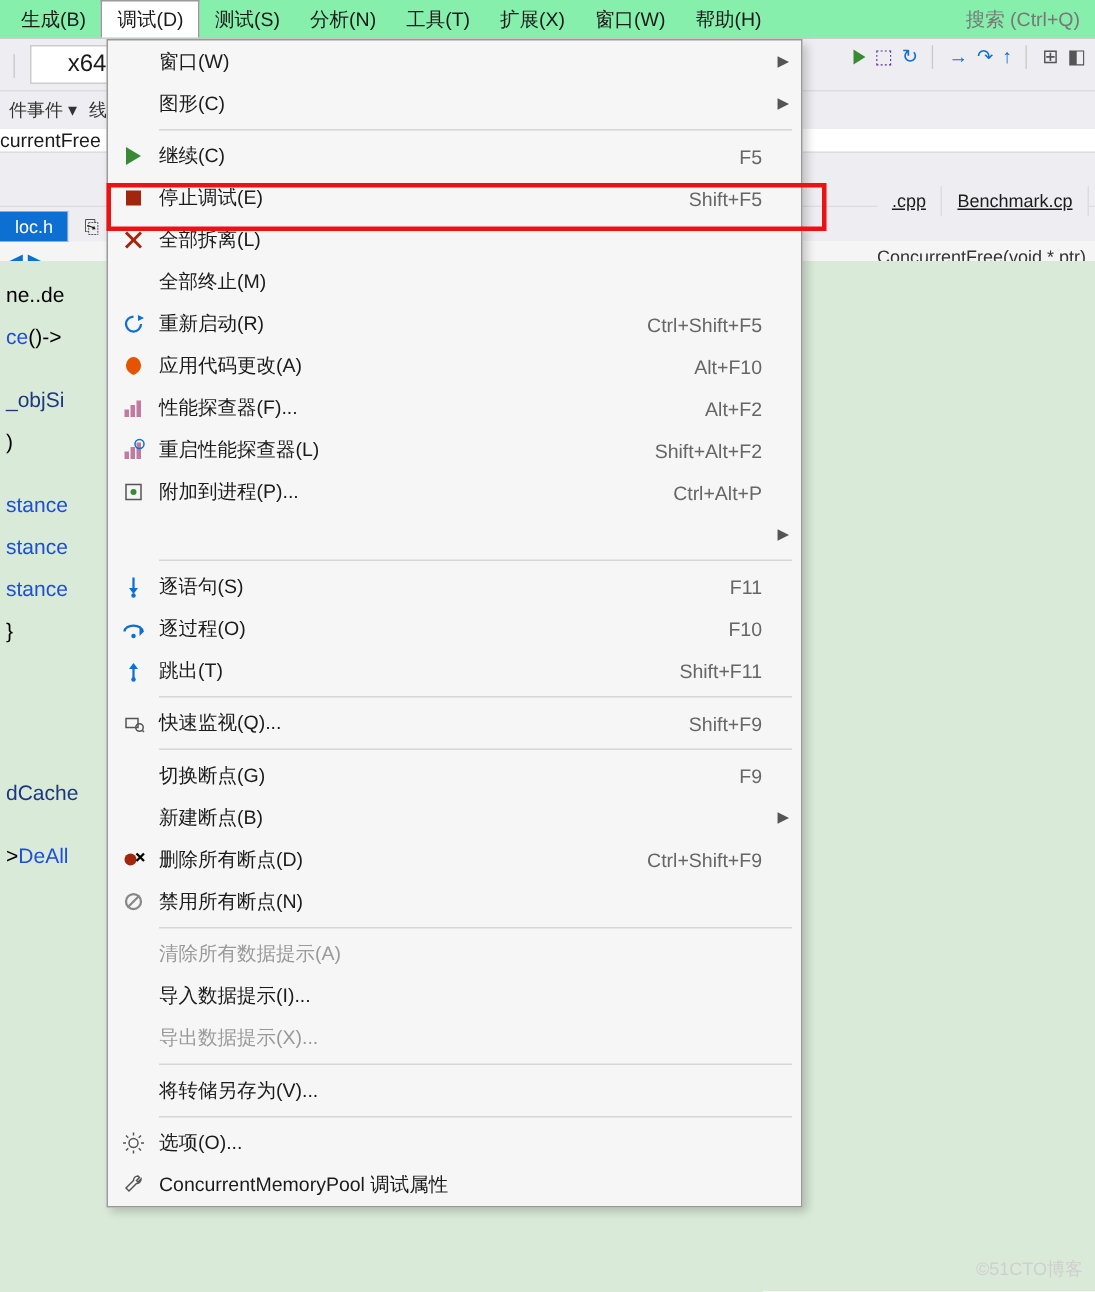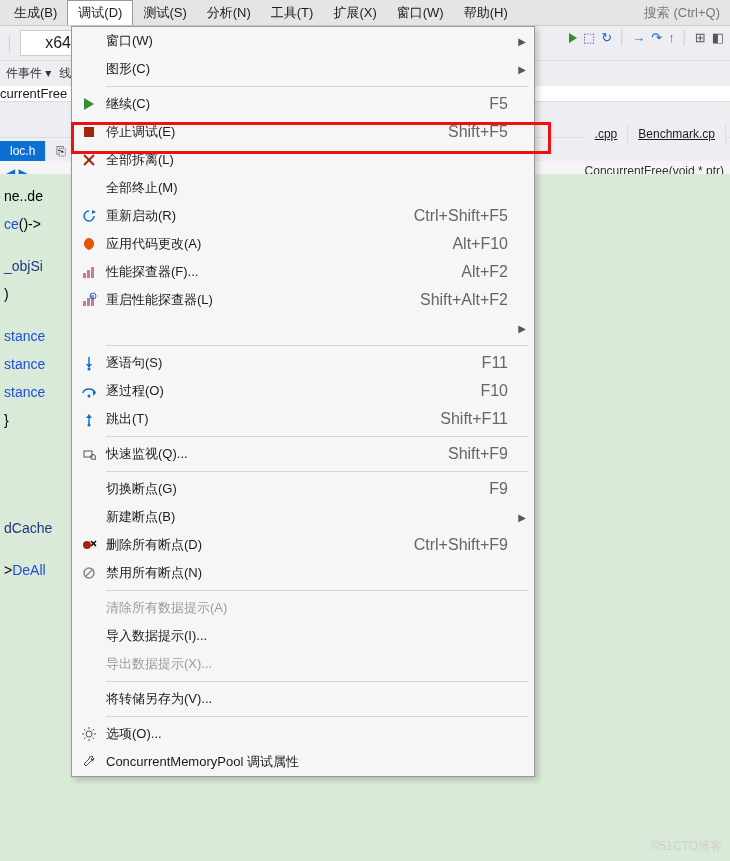--- a/index.html
+++ b/index.html
@@ -1,19 +1,19 @@
 <!DOCTYPE html>
 <html><head>
 <meta charset="utf-8">
 <style>
   * { box-sizing: border-box; margin: 0; padding: 0; font-family: "Microsoft YaHei", "Segoe UI", sans-serif; }
   body { width: 730px; height: 861px; background: #fff; overflow: hidden; position: relative; font-size: 13px; color: #1b1b1b; }
 
   
-  .menubar { height: 26px; background: #e5e5e5; display: flex; align-items: center; padding-left: 4px; border-bottom: 1px solid #ccc; }
+  .menubar { height: 26px; background: #86efac; display: flex; align-items: center; padding-left: 4px; border-bottom: 1px solid #ccc; }
   .menubar .item { padding: 3px 10px; color: #1b1b1b; }
   .menubar .item.active { background: #fff; border: 1px solid #999; border-bottom: none; }
   .menubar .search { margin-left: auto; color: #777; padding-right: 10px; }
 
   
   .toolbar { height: 34px; background: #eeeef2; display: flex; align-items: center; padding: 0 6px; gap: 6px; }
   .toolbar .dropdown { border: 1px solid #ccc; background: #fff; padding: 3px 16px 3px 24px; font-size: 16px; position: relative; }
   .toolbar .dropdown::after { content: "▾"; position: absolute; right: 3px; font-size: 10px; color: #555; }
   .toolbar-right { display:flex; gap:6px; align-items:center; position:absolute; right:6px; top:30px;}
   .tri-green { width:0;height:0;border-left:8px solid #388a34;border-top:5px solid transparent;border-bottom:5px solid transparent;display:inline-block;}
@@ -37,21 +37,21 @@
   .code .obj { color:#000;}
   .code .fn { color:#1d4ed8;}
   .code .var { color:#1f377f;}
   .code .plain { color:#000;}
 
   
   .menu { position: absolute; left: 71px; top: 26px; width: 464px; background: #f6f6f6; border: 1px solid #999; box-shadow: 3px 3px 6px rgba(0,0,0,0.2); z-index: 100; }
   .menu-row { display: flex; align-items: center; height: 28px; padding: 0 10px 0 0; position: relative; }
   .menu-icon { width: 34px; display:flex; align-items:center; justify-content:center; }
   .menu-label { flex: 1; padding-left: 0px; font-size: 13px; color:#1b1b1b;}
-  .menu-shortcut { color: #666; font-size: 16px; padding-right: 16px; }
+  .menu-shortcut { color: #666; font-size: 13px; padding-right: 16px; }
   .menu-arrow { position: absolute; right: 8px; font-size: 10px; color: #555; }
   .menu-row.disabled .menu-label,
   .menu-row.disabled .menu-shortcut,
   .menu-row.disabled .menu-icon { color: #9a9a9a; }
   .menu-sep { height: 1px; background: #d6d6d6; margin: 3px 6px 3px 34px; }
 
   
   .highlight-box { position: absolute; left: 71px; top: 122px; width: 480px; height: 32px; border: 3px solid #e11; z-index: 200; pointer-events: none; }
 
   
@@ -220,20 +220,30 @@
           <rect x="2" y="9" width="3" height="5" fill="#c27ba0"></rect>
           <rect x="6" y="6" width="3" height="8" fill="#c27ba0"></rect>
           <rect x="10" y="3" width="3" height="11" fill="#c27ba0"></rect>
           <circle cx="12" cy="4" r="3" fill="none" stroke="#0e6fd2"></circle>
         </svg>
       </span>
       <span class="menu-label">重启性能探查器(L)</span>
       <span class="menu-shortcut">Shift+Alt+F2</span>
     </div>
     <div class="menu-row">
+      <span class="menu-icon">
+        <svg viewBox="0 0 16 16">
+          <rect x="3" y="3" width="10" height="10" fill="none" stroke="#555"></rect>
+          <circle cx="8" cy="8" r="2" fill="#388a34"></circle>
+        </svg>
+      </span>
+      <span class="menu-label">附加到进程(P)...</span>
+      <span class="menu-shortcut">Ctrl+Alt+P</span>
+    </div>
+    <div class="menu-row">
       <span class="menu-icon"></span>
       <span class="menu-arrow">▶</span>
     </div>
     <div class="menu-sep"></div>
     <div class="menu-row">
       <span class="menu-icon">
         <svg viewBox="0 0 16 16">
           <path d="M8 2v8" stroke="#0e6fd2" stroke-width="1.5"></path>
           <polygon points="5,9 11,9 8,13" fill="#0e6fd2"></polygon>
           <circle cx="8" cy="14" r="1.5" fill="#0e6fd2"></circle>

